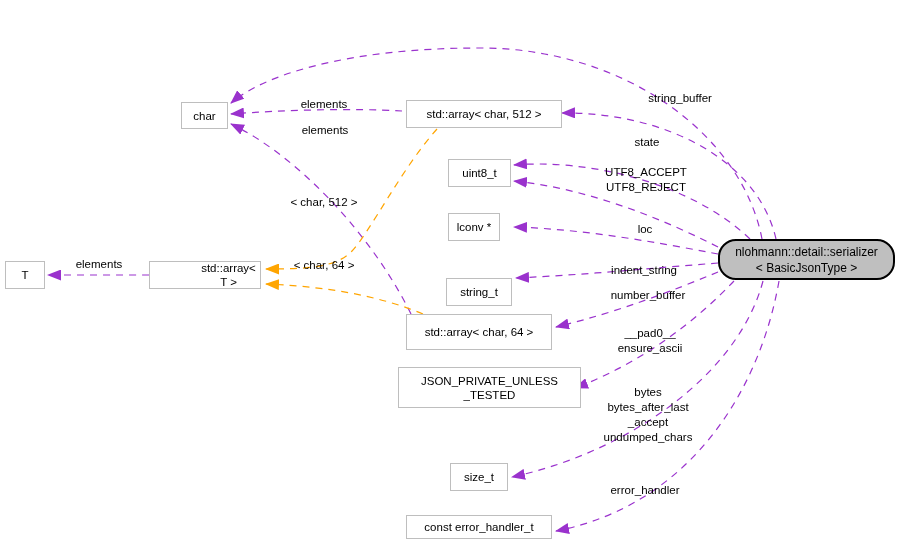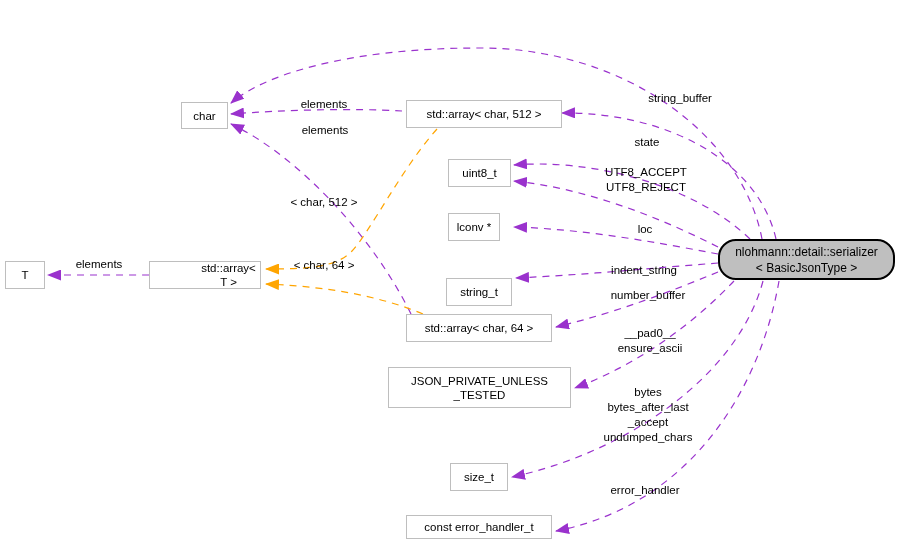--- a/index.html
+++ b/index.html
@@ -99,23 +99,23 @@
   <div class="node" style="left:448px; top:159px; width:63px; height:28px;">uint8_t</div>
 
   <div class="node" style="left:448px; top:213px; width:52px; height:28px;">lconv *</div>
 
   <div class="node" style="left:446px; top:264px; width:66px; height:28px;margin-top:14px;">string_t</div>
 
   <div class="node" style="left:5px; top:261px; width:40px; height:28px;">T</div>
 
   <div class="node" style="left:149px; top:261px; width:112px; height:28px;padding-left:47px;">std::array&lt; T &gt;</div>
 
-  <div class="node" style="left:406px; top:314px; width:146px; height:28px;">std::array&lt; char, 64 &gt;</div>
+  <div class="node" style="left:406px; top:314px; width:146px; height:36px;">std::array&lt; char, 64 &gt;</div>
 
-  <div class="node" style="left:388px; top:367px; width:183px; height:41px;">JSON_PRIVATE_UNLESS
+  <div class="node" style="left:398px; top:367px; width:183px; height:41px;">JSON_PRIVATE_UNLESS
 _TESTED</div>
 
   <div class="node" style="left:450px; top:463px; width:58px; height:28px;">size_t</div>
 
   <div class="node" style="left:406px; top:515px; width:146px; height:24px;">const error_handler_t</div>
 
 
   <div class="edge-label" style="left:324px; top:97px;">elements</div>
 
   <div class="edge-label" style="left:325px; top:123px;">elements</div>

